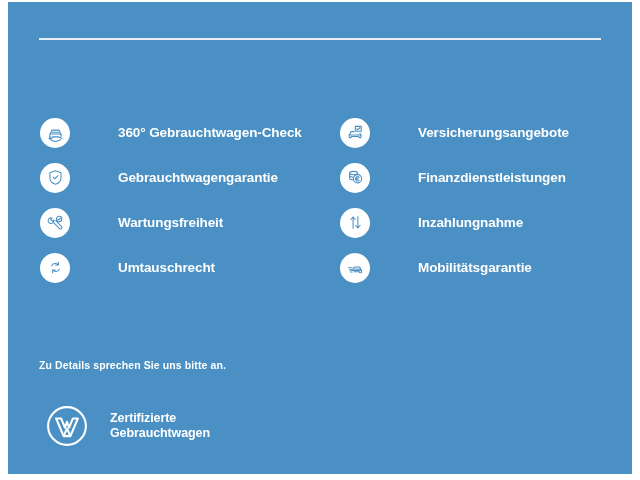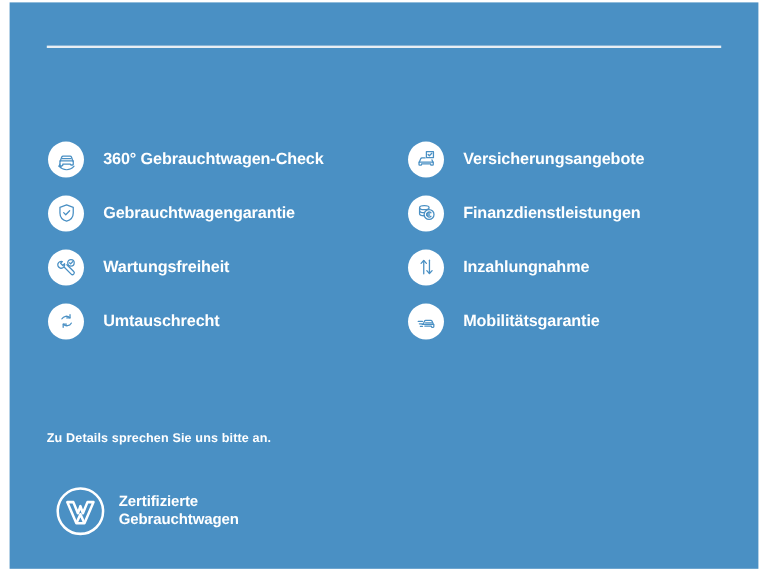--- a/index.html
+++ b/index.html
@@ -60,20 +60,21 @@
     width: 300px;
   }
   #col-left  { left: 23px; }
   #col-right { left: 323px; }
 
   .feature-item {
     position: relative;
     height: 45px;
     display: flex;
     align-items: center;
+    gap: 32px;
   }
 
   .icon-badge {
     width: 30px;
     height: 30px;
     min-width: 30px;
     border-radius: 50%;
     background: #ffffff;
     display: flex;
     align-items: center;
@@ -113,20 +114,21 @@
     letter-spacing: 0.1px;
   }
 
   
   #brand {
     position: absolute;
     left: 38px;
     top: 403px;
     display: flex;
     align-items: center;
+    gap: 11px;
   }
   #vw-logo {
     width: 42px;
     height: 42px;
     display: block;
   }
   #brand-text {
     margin-left: 11px;
     font-size: 12.5px;
     font-weight: bold;

